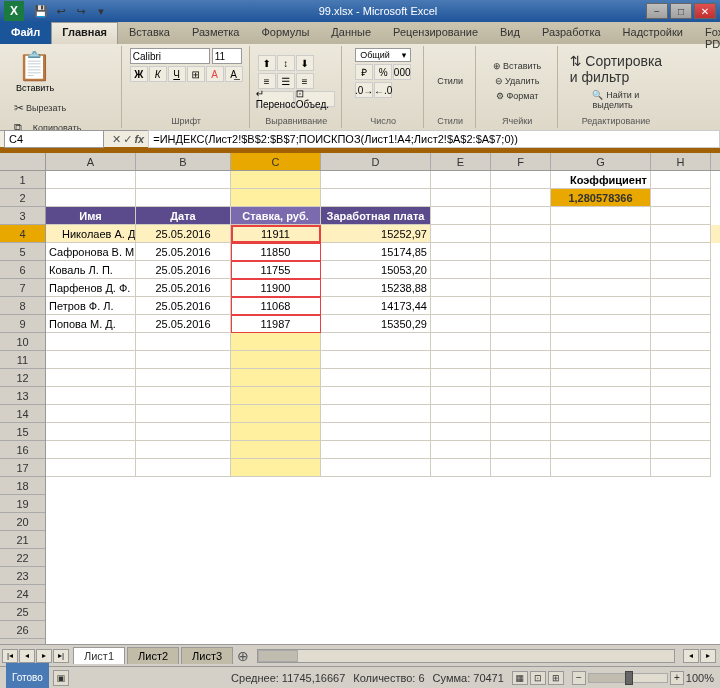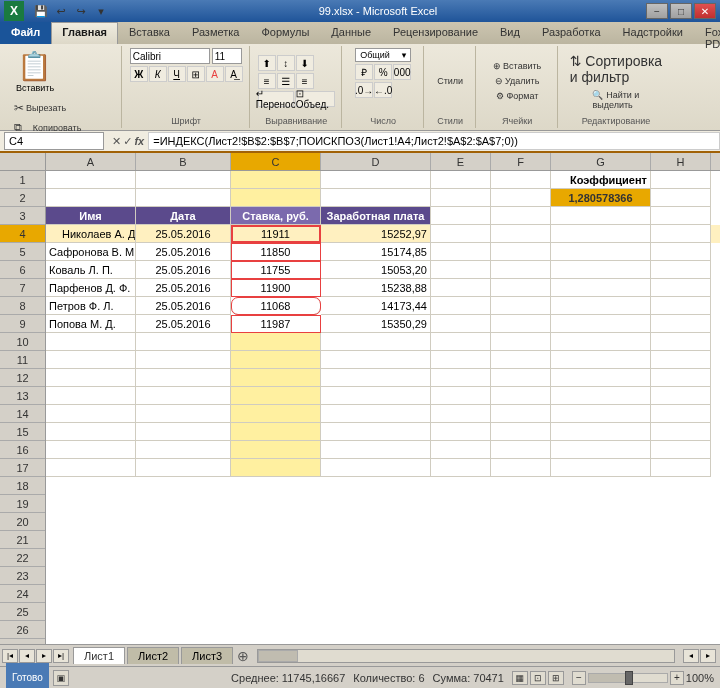--- a/index.html
+++ b/index.html
@@ -21,21 +21,21 @@
     .ribbon-content { height: 86px; display: flex; align-items: stretch; padding: 2px 4px; gap: 2px; }
     .ribbon-group { display: flex; flex-direction: column; align-items: center; border-right: 1px solid #bbb5a0; padding: 2px 6px; min-width: 60px; }
     .ribbon-group-label { font-size: 9px; color: #555; margin-top: auto; padding-top: 2px; }
     .ribbon-group-content { display: flex; align-items: center; gap: 2px; flex: 1; }
     .ribbon-btn { display: flex; flex-direction: column; align-items: center; justify-content: center; padding: 2px 4px; cursor: pointer; font-size: 9px; color: #333; min-width: 30px; }
 
     
     .paste-btn { display: flex; flex-direction: column; align-items: center; padding: 2px 6px; cursor: pointer; }
 
     
-    .formula-bar { height: 22px; background: #f0ece0; border-bottom: 2px solid #a16207; display: flex; align-items: center; }
+    .formula-bar { height: 22px; background: #f0ece0; border-bottom: 6px solid #a16207; display: flex; align-items: center; }
     .name-box { width: 100px; border: 1px solid #999; height: 18px; font-size: 11px; padding: 0 4px; background: white; display: flex; align-items: center; margin: 0 4px; }
     .formula-input { flex: 1; height: 18px; border: none; background: white; border: 1px solid #ccc; font-size: 11px; padding: 0 4px; }
 
     
     .spreadsheet-container { display: flex; flex-direction: column; height: calc(688px - 22px - 108px - 22px - 22px); background: white; }
     .spreadsheet-header-row { display: flex; height: 18px; background: #d4d0c8; border-bottom: 1px solid #999; }
     .corner-cell { width: 46px; min-width: 46px; border-right: 1px solid #999; background: #d4d0c8; }
     .col-header { border-right: 1px solid #aaa; display: flex; align-items: center; justify-content: center; font-size: 11px; color: #333; background: #d4d0c8; cursor: pointer; }
     .col-header.selected { background: #e8a800; }
 
@@ -369,21 +369,21 @@
           <div class="grid-cell c-d" style="justify-content:flex-end;">15238,88</div>
           <div class="grid-cell c-e"></div>
           <div class="grid-cell c-f"></div>
           <div class="grid-cell c-g"></div>
           <div class="grid-cell c-h"></div>
         </div>
 
         <div class="grid-row">
           <div class="grid-cell c-a">Петров Ф. Л.</div>
           <div class="grid-cell c-b" style="justify-content:center;">25.05.2016</div>
-          <div class="grid-cell c-c" style="justify-content:center;outline:1px solid #e84040;outline-offset:-1px;border-radius:7px;">11068</div>
+          <div class="grid-cell c-c" style="justify-content:center;outline:1px solid #e84040;outline-offset:-1px;">11068</div>
           <div class="grid-cell c-d" style="justify-content:flex-end;">14173,44</div>
           <div class="grid-cell c-e"></div>
           <div class="grid-cell c-f"></div>
           <div class="grid-cell c-g"></div>
           <div class="grid-cell c-h"></div>
         </div>
 
         <div class="grid-row">
           <div class="grid-cell c-a">Попова М. Д.</div>
           <div class="grid-cell c-b" style="justify-content:center;">25.05.2016</div>

